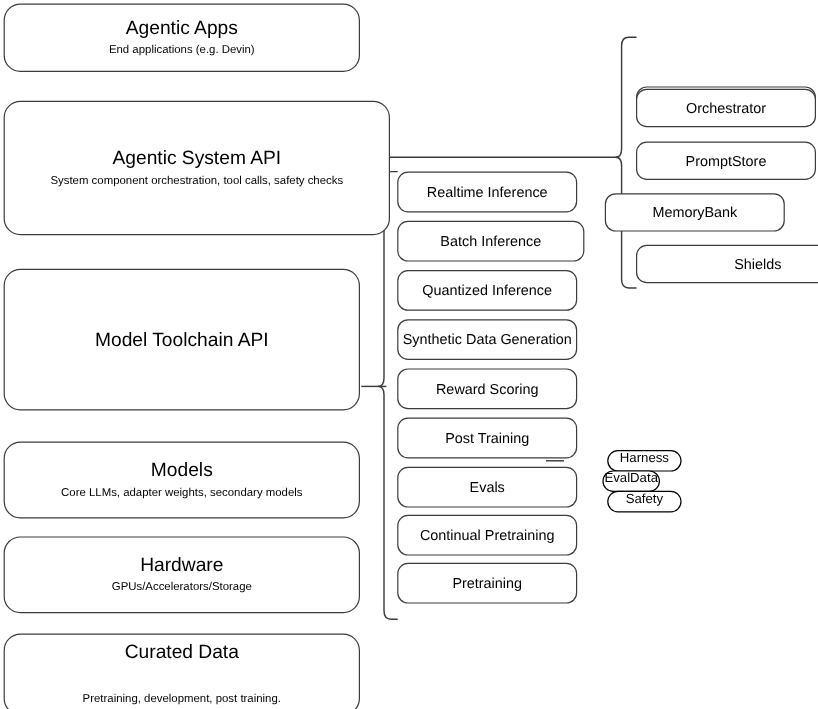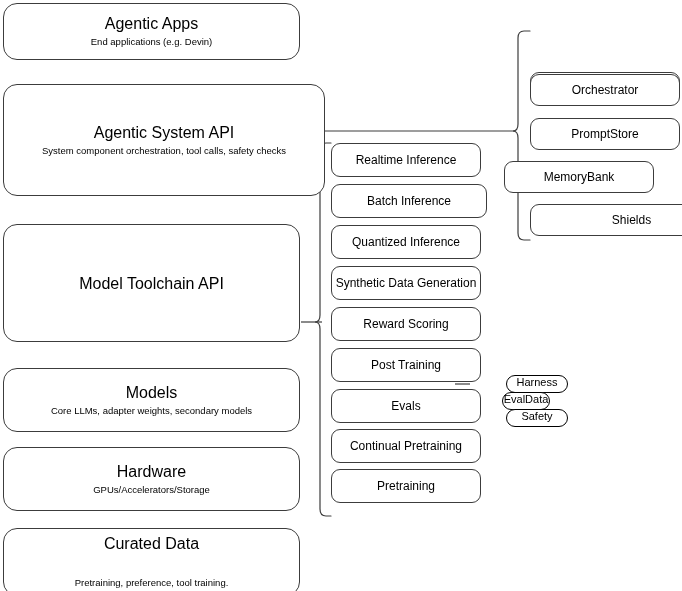--- a/index.html
+++ b/index.html
@@ -119,21 +119,21 @@
       <div class="subtitle">Core LLMs, adapter weights, secondary models</div>
     </div>
 
     <div class="box layer" style="left:3px; top:447px; width:297px; height:64px;">
       <div class="title">Hardware</div>
       <div class="subtitle">GPUs/Accelerators/Storage</div>
     </div>
 
     <div class="box layer" style="left:3px; top:528px; width:297px; height:68px;gap:21px;">
       <div class="title">Curated Data</div>
-      <div class="subtitle">Pretraining, preference, tool training.</div>
+      <div class="subtitle">Pretraining, development, post training.</div>
     </div>
 
     <div class="box pill" style="left:331px; top:143px; width:150px; height:34px;">
       <span>Realtime Inference</span>
     </div>
     <div class="box pill" style="left:331px; top:184px; width:156px; height:34px;">
       <span>Batch Inference</span>
     </div>
     <div class="box pill" style="left:331px; top:225px; width:150px; height:34px;">
       <span>Quantized Inference</span>

